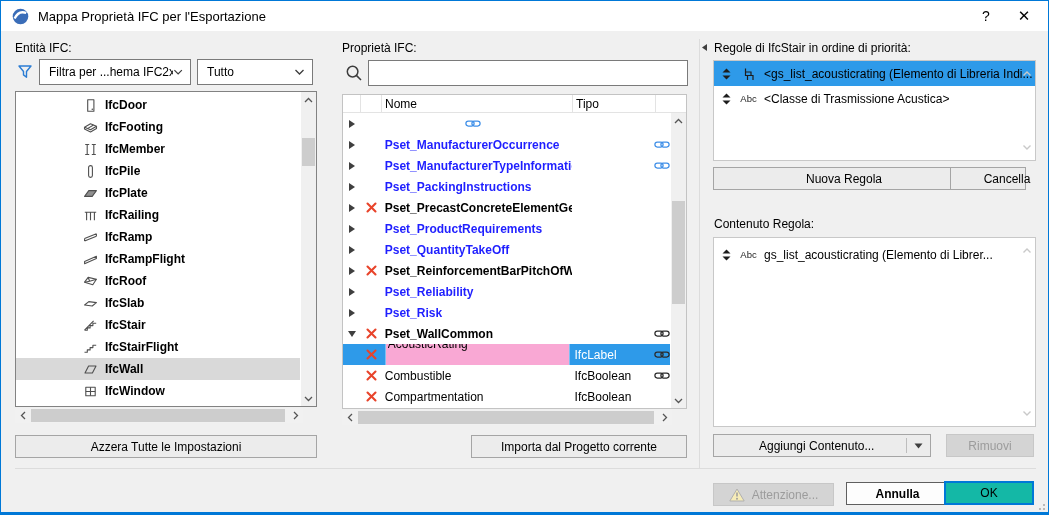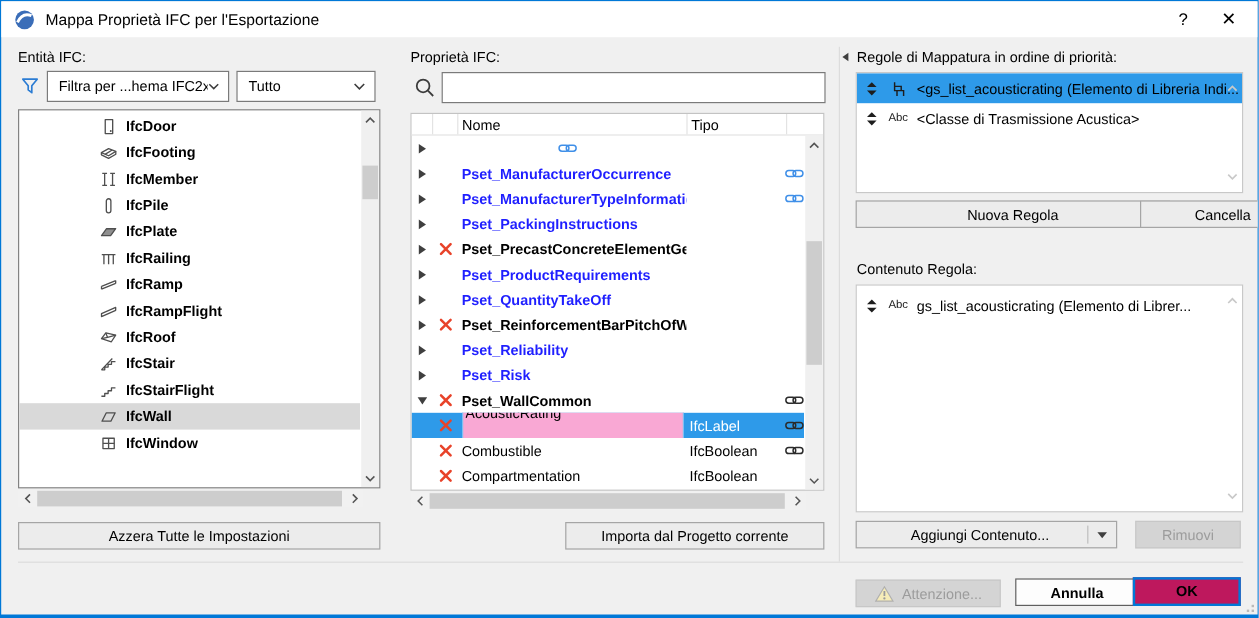--- a/index.html
+++ b/index.html
@@ -69,21 +69,21 @@
   .rule-row.sel{background:#2e9ae9;}
   .rule-row .icn.sort{width:10px;margin-right:9px;}
   .rule-row .icn.kind{width:17px;margin-right:7px;}
   .lchev{position:absolute;right:2px;width:13px;height:13px;display:flex;align-items:center;justify-content:center;}
 
   
   .btn{position:absolute;height:23px;background:#ececec;border:1px solid #a5a5a5;
     display:flex;align-items:center;justify-content:center;font-size:12px;white-space:nowrap;cursor:default;}
   .btn.disabled{background:#d4d4d4;border-color:#c7c7c7;color:#9c9c9c;}
   .btn.cancel{background:#fdfdfd;border:1px solid #5f5f5f;font-weight:bold;}
-  .btn.ok{background:#be185d;border:2px solid #0078d7;font-weight:bold;}
+  .btn.ok{background:#14b8a6;border:2px solid #0078d7;font-weight:normal;}
   .split-sep{position:absolute;right:23px;top:3px;bottom:3px;width:1px;background:#bdbdbd;}
   .split-arrow{position:absolute;right:0;top:0;width:23px;height:100%;display:flex;align-items:center;justify-content:center;}
   .warn-ic{margin-right:7px;display:flex;}
   .grip{position:absolute;right:3px;bottom:2px;width:11px;height:11px;}
   .grip i{position:absolute;width:2px;height:2px;background:#b9b9b9;}
 </style>
 </head>
 <body>
 
 <div class="dialog">
@@ -197,20 +197,28 @@
             <svg width="15" height="15" viewBox="0 0 15 15" fill="none" stroke="#4f4f4f" stroke-width="1.1" stroke-linejoin="round">
               <path d="M1.6 8.2 L5.2 3.4 L13.4 5.2 L9.8 10.8 Z"></path>
               <path d="M1.6 8.2 L6.6 7.2 L13.4 5.2 M6.6 7.2 L5.2 3.4"></path>
             </svg>
           </span>
           <span class="ent-label">IfcRoof</span>
         </div>
         <div class="ent-row">
           <span class="icn">
             <svg width="15" height="15" viewBox="0 0 15 15" fill="none" stroke="#4f4f4f" stroke-width="1.1" stroke-linejoin="round">
+              <path d="M1.6 9 L5.8 5.6 L13.4 6.6 L9.2 10 Z"></path>
+            </svg>
+          </span>
+          <span class="ent-label">IfcSlab</span>
+        </div>
+        <div class="ent-row">
+          <span class="icn">
+            <svg width="15" height="15" viewBox="0 0 15 15" fill="none" stroke="#4f4f4f" stroke-width="1.1" stroke-linejoin="round">
               <path d="M1.5 12.2 H4.3 V9.9 H7.1 V7.6 H9.9 V5.3 H13.2 M1.5 12.2 L10.6 2.8"></path>
             </svg>
           </span>
           <span class="ent-label">IfcStair</span>
         </div>
         <div class="ent-row">
           <span class="icn">
             <svg width="15" height="15" viewBox="0 0 15 15" fill="none" stroke="#4f4f4f" stroke-width="1.1" stroke-linejoin="round">
               <path d="M1.5 12.2 H4.3 V9.9 H7.1 V7.6 H9.9 V5.3 H13.2"></path>
             </svg>
@@ -558,21 +566,21 @@
       </div>
   </div>
   <div class="btn" style="left:470px;top:434px;width:216px;">Importa dal Progetto corrente</div>
 
   <div class="vsep"></div>
   <span class="icn" style="position:absolute;left:700px;top:42px;">
     <svg width="7" height="9" viewBox="0 0 7 9">
         <polygon points="6,1 6,8 1,4.5" fill="#3f3f3f"></polygon>
       </svg>
   </span>
-  <div class="p-label" style="left:713px;top:40px;">Regole di Mappatura in ordine di priorità:</div>
+  <div class="p-label" style="left:713px;top:40px;">Regole di IfcStair in ordine di priorità:</div>
 
   <div class="rulebox" style="top:59px;height:101px;">
     <div id="rule-rows">
         <div class="rule-row sel">
           <span class="icn sort">
             <svg width="9" height="12" viewBox="0 0 9 12">
               <polygon points="4.5,0.5 8.5,4.5 0.5,4.5" fill="#1d1d1d"></polygon>
               <polygon points="0.5,7.5 8.5,7.5 4.5,11.5" fill="#1d1d1d"></polygon>
             </svg>
           </span>
@@ -601,21 +609,21 @@
           <path d="M1.5 5.5 L5 2 L8.5 5.5" fill="none" stroke="#c9c9c9" stroke-width="1.4"></path>
         </svg>
       </div>
     <div class="lchev" style="bottom:6px;">
         <svg width="10" height="7" viewBox="0 0 10 7">
           <path d="M1.5 1.5 L5 5 L8.5 1.5" fill="none" stroke="#c9c9c9" stroke-width="1.4"></path>
         </svg>
       </div>
   </div>
   <div class="btn" style="left:712px;top:166px;width:262px;">Nuova Regola</div>
-  <div class="btn" style="left:949px;top:166px;width:100px;padding-left:38px;">Cancella</div>
+  <div class="btn" style="left:949px;top:166px;width:76px;padding-left:38px;">Cancella</div>
 
   <div class="p-label" style="left:713px;top:216px;">Contenuto Regola:</div>
   <div class="rulebox" style="top:236px;height:190px;">
     <div id="content-rows" style="padding-top:4px;">
         <div class="rule-row">
           <span class="icn sort">
             <svg width="9" height="12" viewBox="0 0 9 12">
               <polygon points="4.5,0.5 8.5,4.5 0.5,4.5" fill="#1d1d1d"></polygon>
               <polygon points="0.5,7.5 8.5,7.5 4.5,11.5" fill="#1d1d1d"></polygon>
             </svg>

